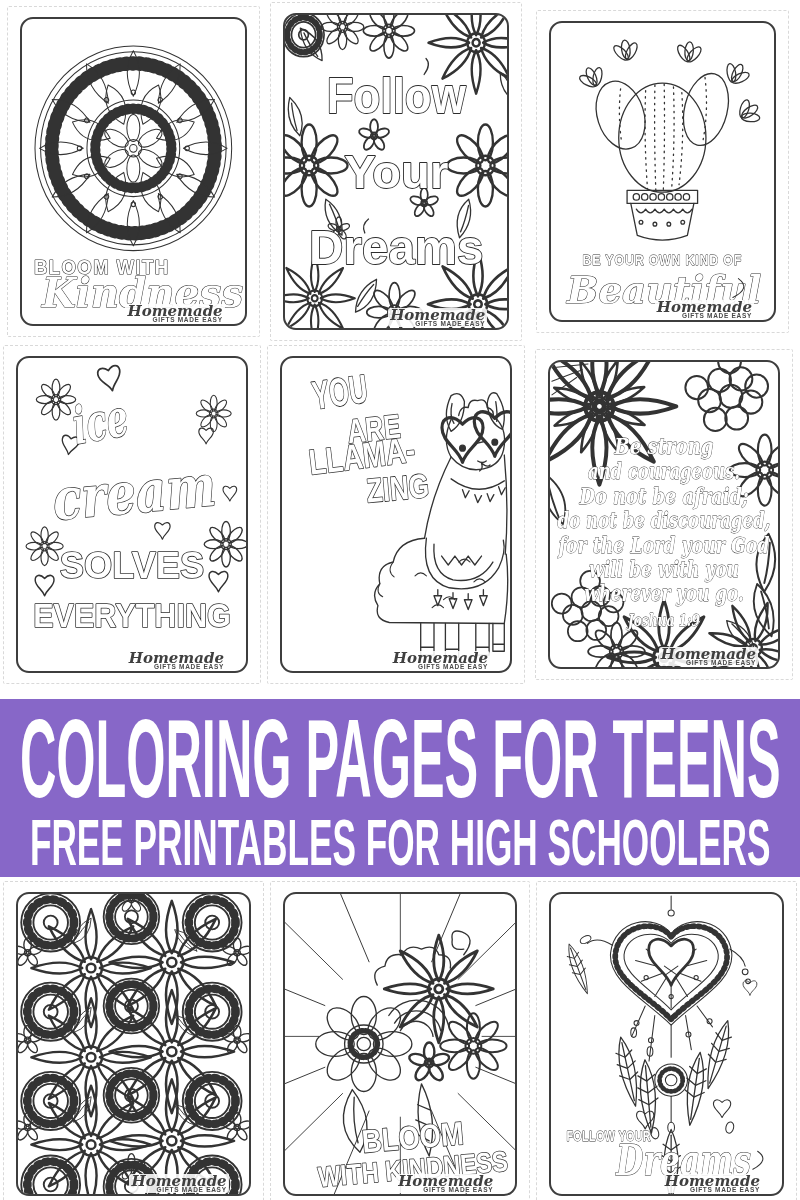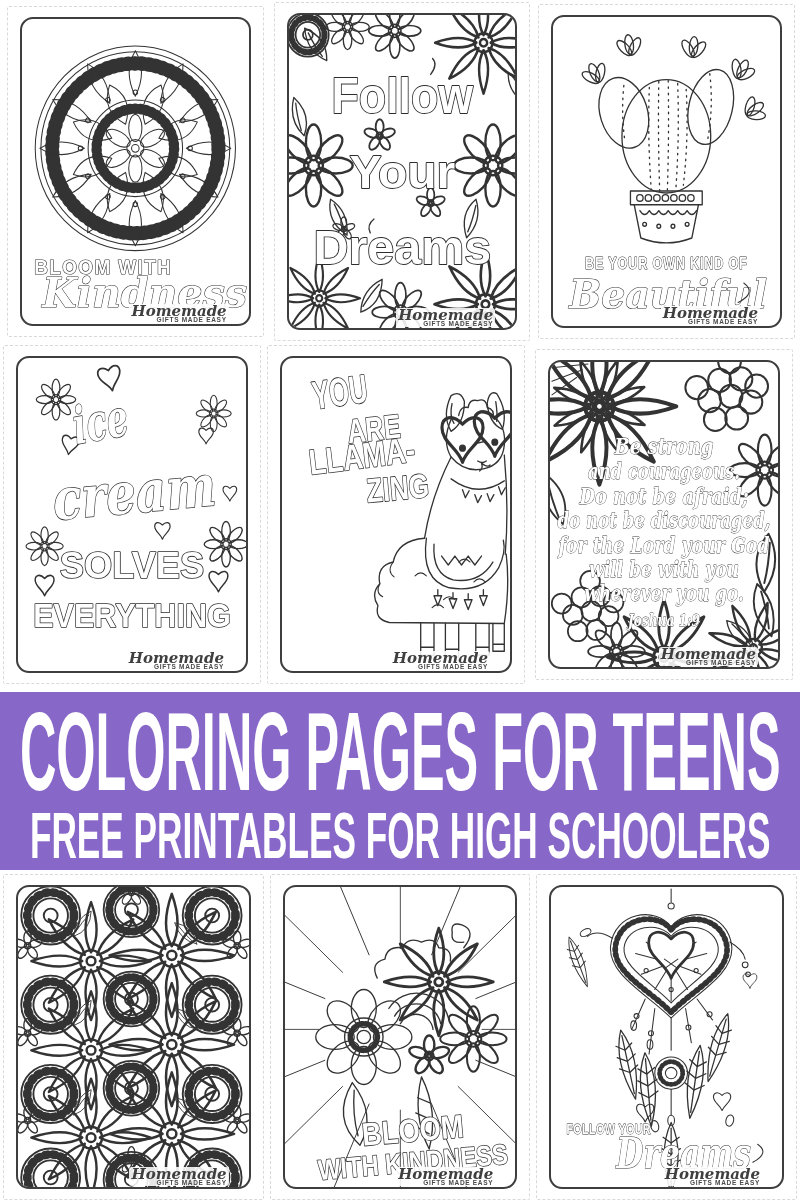--- a/index.html
+++ b/index.html
@@ -17,21 +17,21 @@
   .thin{stroke-width:1.1;}
   text{stroke-linejoin:round;stroke-linecap:round;}
   .ht{fill:#fff;stroke:#2d2d2d;paint-order:stroke;font-family:"Liberation Sans",sans-serif;font-weight:700;}
   .sch{fill:#fff;stroke:#2d2d2d;paint-order:stroke;font-family:"DejaVu Serif",serif;font-style:italic;font-weight:700;}
   .vh{fill:#fff;stroke:#3a3a3a;paint-order:stroke;font-family:"DejaVu Serif",serif;font-style:italic;font-weight:700;}
   .wm{position:absolute;right:20px;bottom:1px;text-align:right;line-height:1;
       background:rgba(255,255,255,.88);padding:0 2px;border-radius:3px;}
   .wm-brand{display:block;font-family:"DejaVu Serif",serif;font-style:italic;font-weight:600;
             font-size:15px;color:#3f3f3f;}
   .wm-tag{display:block;font-size:6.5px;font-weight:700;letter-spacing:.7px;color:#4a4a4a;margin-top:-2px;}
-  .banner{height:178px;margin-top:8px;background:#8767c8;color:#fff;display:flex;
+  .banner{height:178px;margin-top:15px;background:#8767c8;color:#fff;display:flex;
           flex-direction:column;align-items:center;justify-content:center;overflow:hidden;}
   .banner-title{margin:4px 0 0;font-size:112px;font-weight:700;line-height:100px;
                 white-space:nowrap;transform:scaleX(.45);letter-spacing:0;}
   .banner-sub{margin:6px 0 0;font-size:64px;font-weight:700;line-height:56px;
               white-space:nowrap;transform:scaleX(.55);}
 </style>
 </head>
 <body>
 
 <svg width="0" height="0" style="position:absolute" aria-hidden="true">
@@ -190,21 +190,21 @@
           <text class="ht" x="120" y="175" font-size="46" text-anchor="middle" stroke-width="1.8" textLength="112" lengthAdjust="spacingAndGlyphs">Your</text>
           <text class="ht" x="120" y="251" font-size="48" text-anchor="middle" stroke-width="1.8" textLength="188" lengthAdjust="spacingAndGlyphs">Dreams</text>
         </svg>
         <div class="wm">
           <span class="wm-brand">Homemade</span>
           <span class="wm-tag">GIFTS MADE EASY</span>
         </div>
       </div>
     </figure>
 
-    <figure class="tile" style="margin:2px">
+    <figure class="tile" style="margin:8px">
       <div class="frame">
         <svg viewBox="0 0 240 316" preserveAspectRatio="none">
           <g class="art">
             <use href="#bud" transform="translate(48,66) rotate(-25)"></use>
             <use href="#bud" transform="translate(82,38) rotate(-8)"></use>
             <use href="#bud" transform="translate(148,40) rotate(5)"></use>
             <use href="#bud" transform="translate(196,62) rotate(28)"></use>
             <use href="#bud" transform="translate(206,100) rotate(55)"></use>
             <ellipse cx="75" cy="98" rx="25" ry="37" transform="rotate(-18 75 98)"></ellipse>
             <path d="M75,70 Q72,98 76,126" stroke-dasharray="1.5 5"></path>

